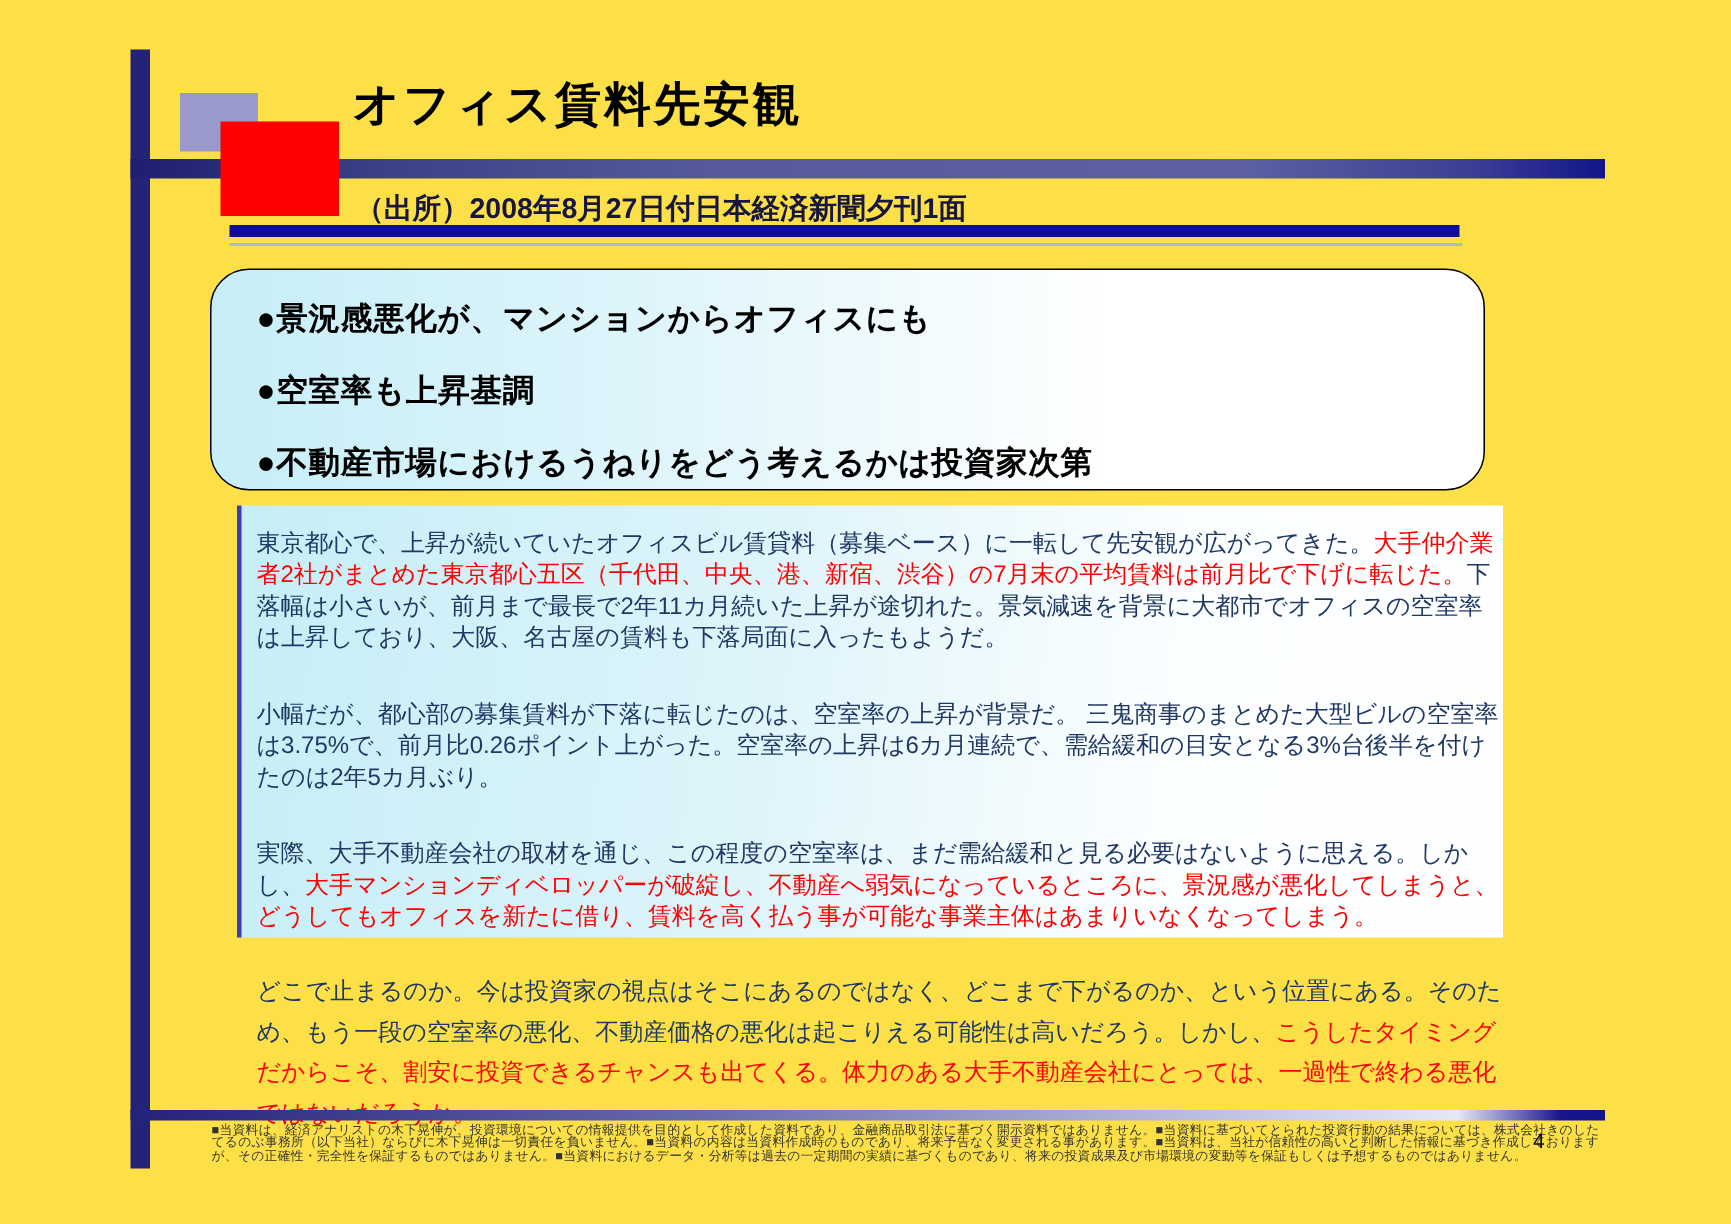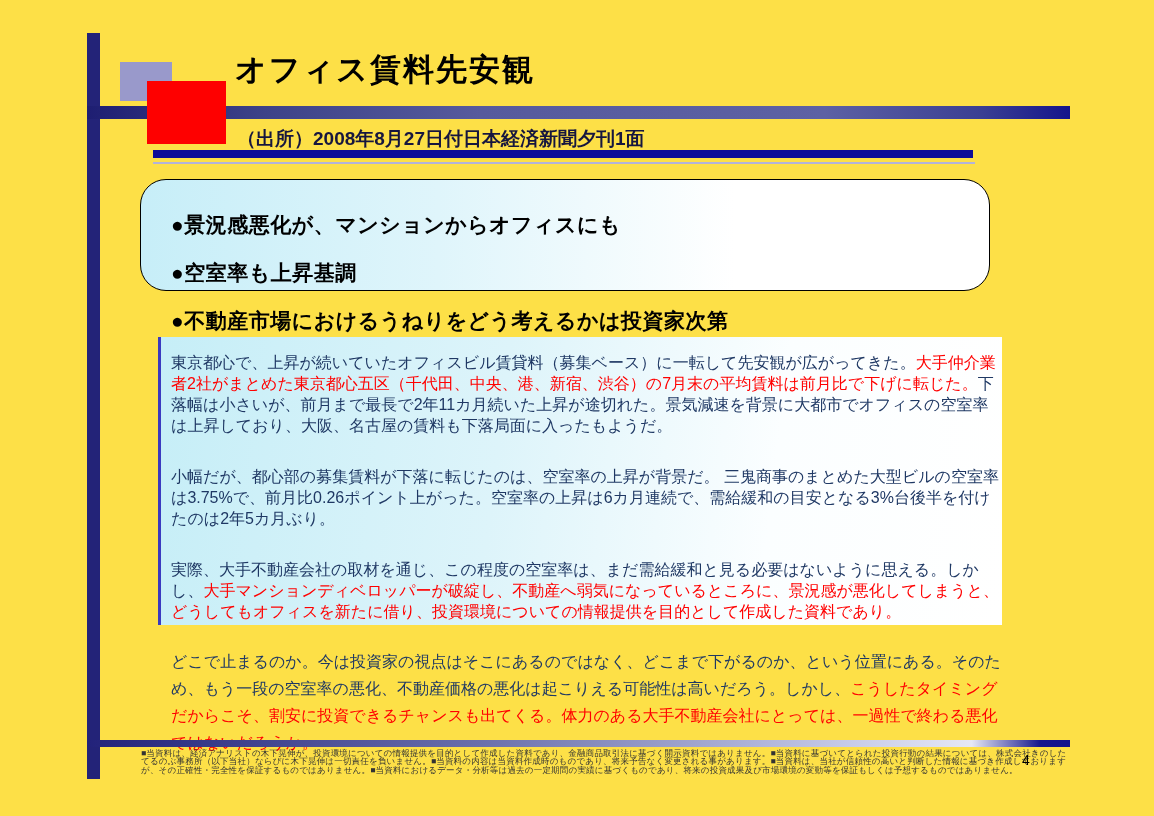--- a/index.html
+++ b/index.html
@@ -18,24 +18,24 @@
     position:absolute;left:235px;top:52px;font-size:31px;line-height:36px;
     font-weight:bold;color:#000000;letter-spacing:2px;z-index:4;white-space:nowrap;
   }
   .source-caption{
     position:absolute;left:237px;top:126px;font-size:19px;font-weight:bold;
     color:#16163f;z-index:4;white-space:nowrap;
   }
   .underline-bar{position:absolute;left:153px;top:150px;width:820px;height:8px;background:#0d0d97;}
   .underline-thin{position:absolute;left:153px;top:162px;width:822px;height:2px;background:#b3b3d9;}
   .key-points-box{
-    position:absolute;left:140px;top:179px;width:850px;height:112px;
+    position:absolute;left:140px;top:179px;width:850px;height:148px;
     border:1.5px solid #000;border-radius:26px;box-sizing:border-box;
     background:linear-gradient(90deg,#c7eef8 0%,#dff5fb 35%,#ffffff 70%);
-    padding:21px 0 0 30px;
+    padding:8px 0 0 30px;
   }
   .key-point{
     height:48px;display:flex;align-items:center;
     font-size:21px;font-weight:bold;color:#000000;letter-spacing:0.5px;white-space:nowrap;
   }
   .body-block{
     position:absolute;left:158px;top:337px;width:844px;height:288px;box-sizing:border-box;
     border-left:3px solid #3a3ac0;
     background:linear-gradient(97deg,#c6eef7 0%,#ddf4fa 40%,#fbfeff 72%,#ffffff 100%);
     padding:15px 0 0 10px;
@@ -77,21 +77,21 @@
         <div class="key-point">●景況感悪化が、マンションからオフィスにも</div>
         <div class="key-point">●空室率も上昇基調</div>
         <div class="key-point">●不動産市場におけるうねりをどう考えるかは投資家次第</div>
       </div>
   </div>
 
   <div class="body-block">
     <div>
         <p class="body-para"><span class="seg-blue">東京都心で、上昇が続いていたオフィスビル賃貸料（募集ベース）に一転して先安観が広がってきた。</span><span class="seg-red">大手仲介業者2社がまとめた東京都心五区（千代田、中央、港、新宿、渋谷）の7月末の平均賃料は前月比で下げに転じた。</span><span class="seg-blue">下落幅は小さいが、前月まで最長で2年11カ月続いた上昇が途切れた。景気減速を背景に大都市でオフィスの空室率は上昇しており、大阪、名古屋の賃料も下落局面に入ったもようだ。</span></p>
         <p class="body-para"><span class="seg-blue">小幅だが、都心部の募集賃料が下落に転じたのは、空室率の上昇が背景だ。 三鬼商事のまとめた大型ビルの空室率は3.75%で、前月比0.26ポイント上がった。空室率の上昇は6カ月連続で、需給緩和の目安となる3%台後半を付けたのは2年5カ月ぶり。</span></p>
-        <p class="body-para"><span class="seg-blue">実際、大手不動産会社の取材を通じ、この程度の空室率は、まだ需給緩和と見る必要はないように思える。しかし、</span><span class="seg-red">大手マンションディベロッパーが破綻し、不動産へ弱気になっているところに、景況感が悪化してしまうと、どうしてもオフィスを新たに借り、投資環境についての情報提供を目的として作成した資料であり。</span></p>
+        <p class="body-para"><span class="seg-blue">実際、大手不動産会社の取材を通じ、この程度の空室率は、まだ需給緩和と見る必要はないように思える。しかし、</span><span class="seg-red">大手マンションディベロッパーが破綻し、不動産へ弱気になっているところに、景況感が悪化してしまうと、どうしてもオフィスを新たに借り、賃料を高く払う事が可能な事業主体はあまりいなくなってしまう。</span></p>
       </div>
   </div>
 
   <p class="closing-para"><span class="seg-blue">どこで止まるのか。今は投資家の視点はそこにあるのではなく、どこまで下がるのか、という位置にある。そのため、もう一段の空室率の悪化、不動産価格の悪化は起こりえる可能性は高いだろう。しかし、</span><span class="seg-red">こうしたタイミングだからこそ、割安に投資できるチャンスも出てくる。体力のある大手不動産会社にとっては、一過性で終わる悪化ではないだろうか。</span></p>
 
   <div class="footer-hbar"></div>
   <div class="disclaimer">
       <div class="disclaimer-line">■当資料は、経済アナリストの木下晃伸が、投資環境についての情報提供を目的として作成した資料であり、金融商品取引法に基づく開示資料ではありません。■当資料に基づいてとられた投資行動の結果については、株式会社きのした</div>
       <div class="disclaimer-line">てるのぶ事務所（以下当社）ならびに木下晃伸は一切責任を負いません。■当資料の内容は当資料作成時のものであり、将来予告なく変更される事があります。■当資料は、当社が信頼性の高いと判断した情報に基づき作成しております</div>
       <div class="disclaimer-line">が、その正確性・完全性を保証するものではありません。■当資料におけるデータ・分析等は過去の一定期間の実績に基づくものであり、将来の投資成果及び市場環境の変動等を保証もしくは予想するものではありません。</div>

